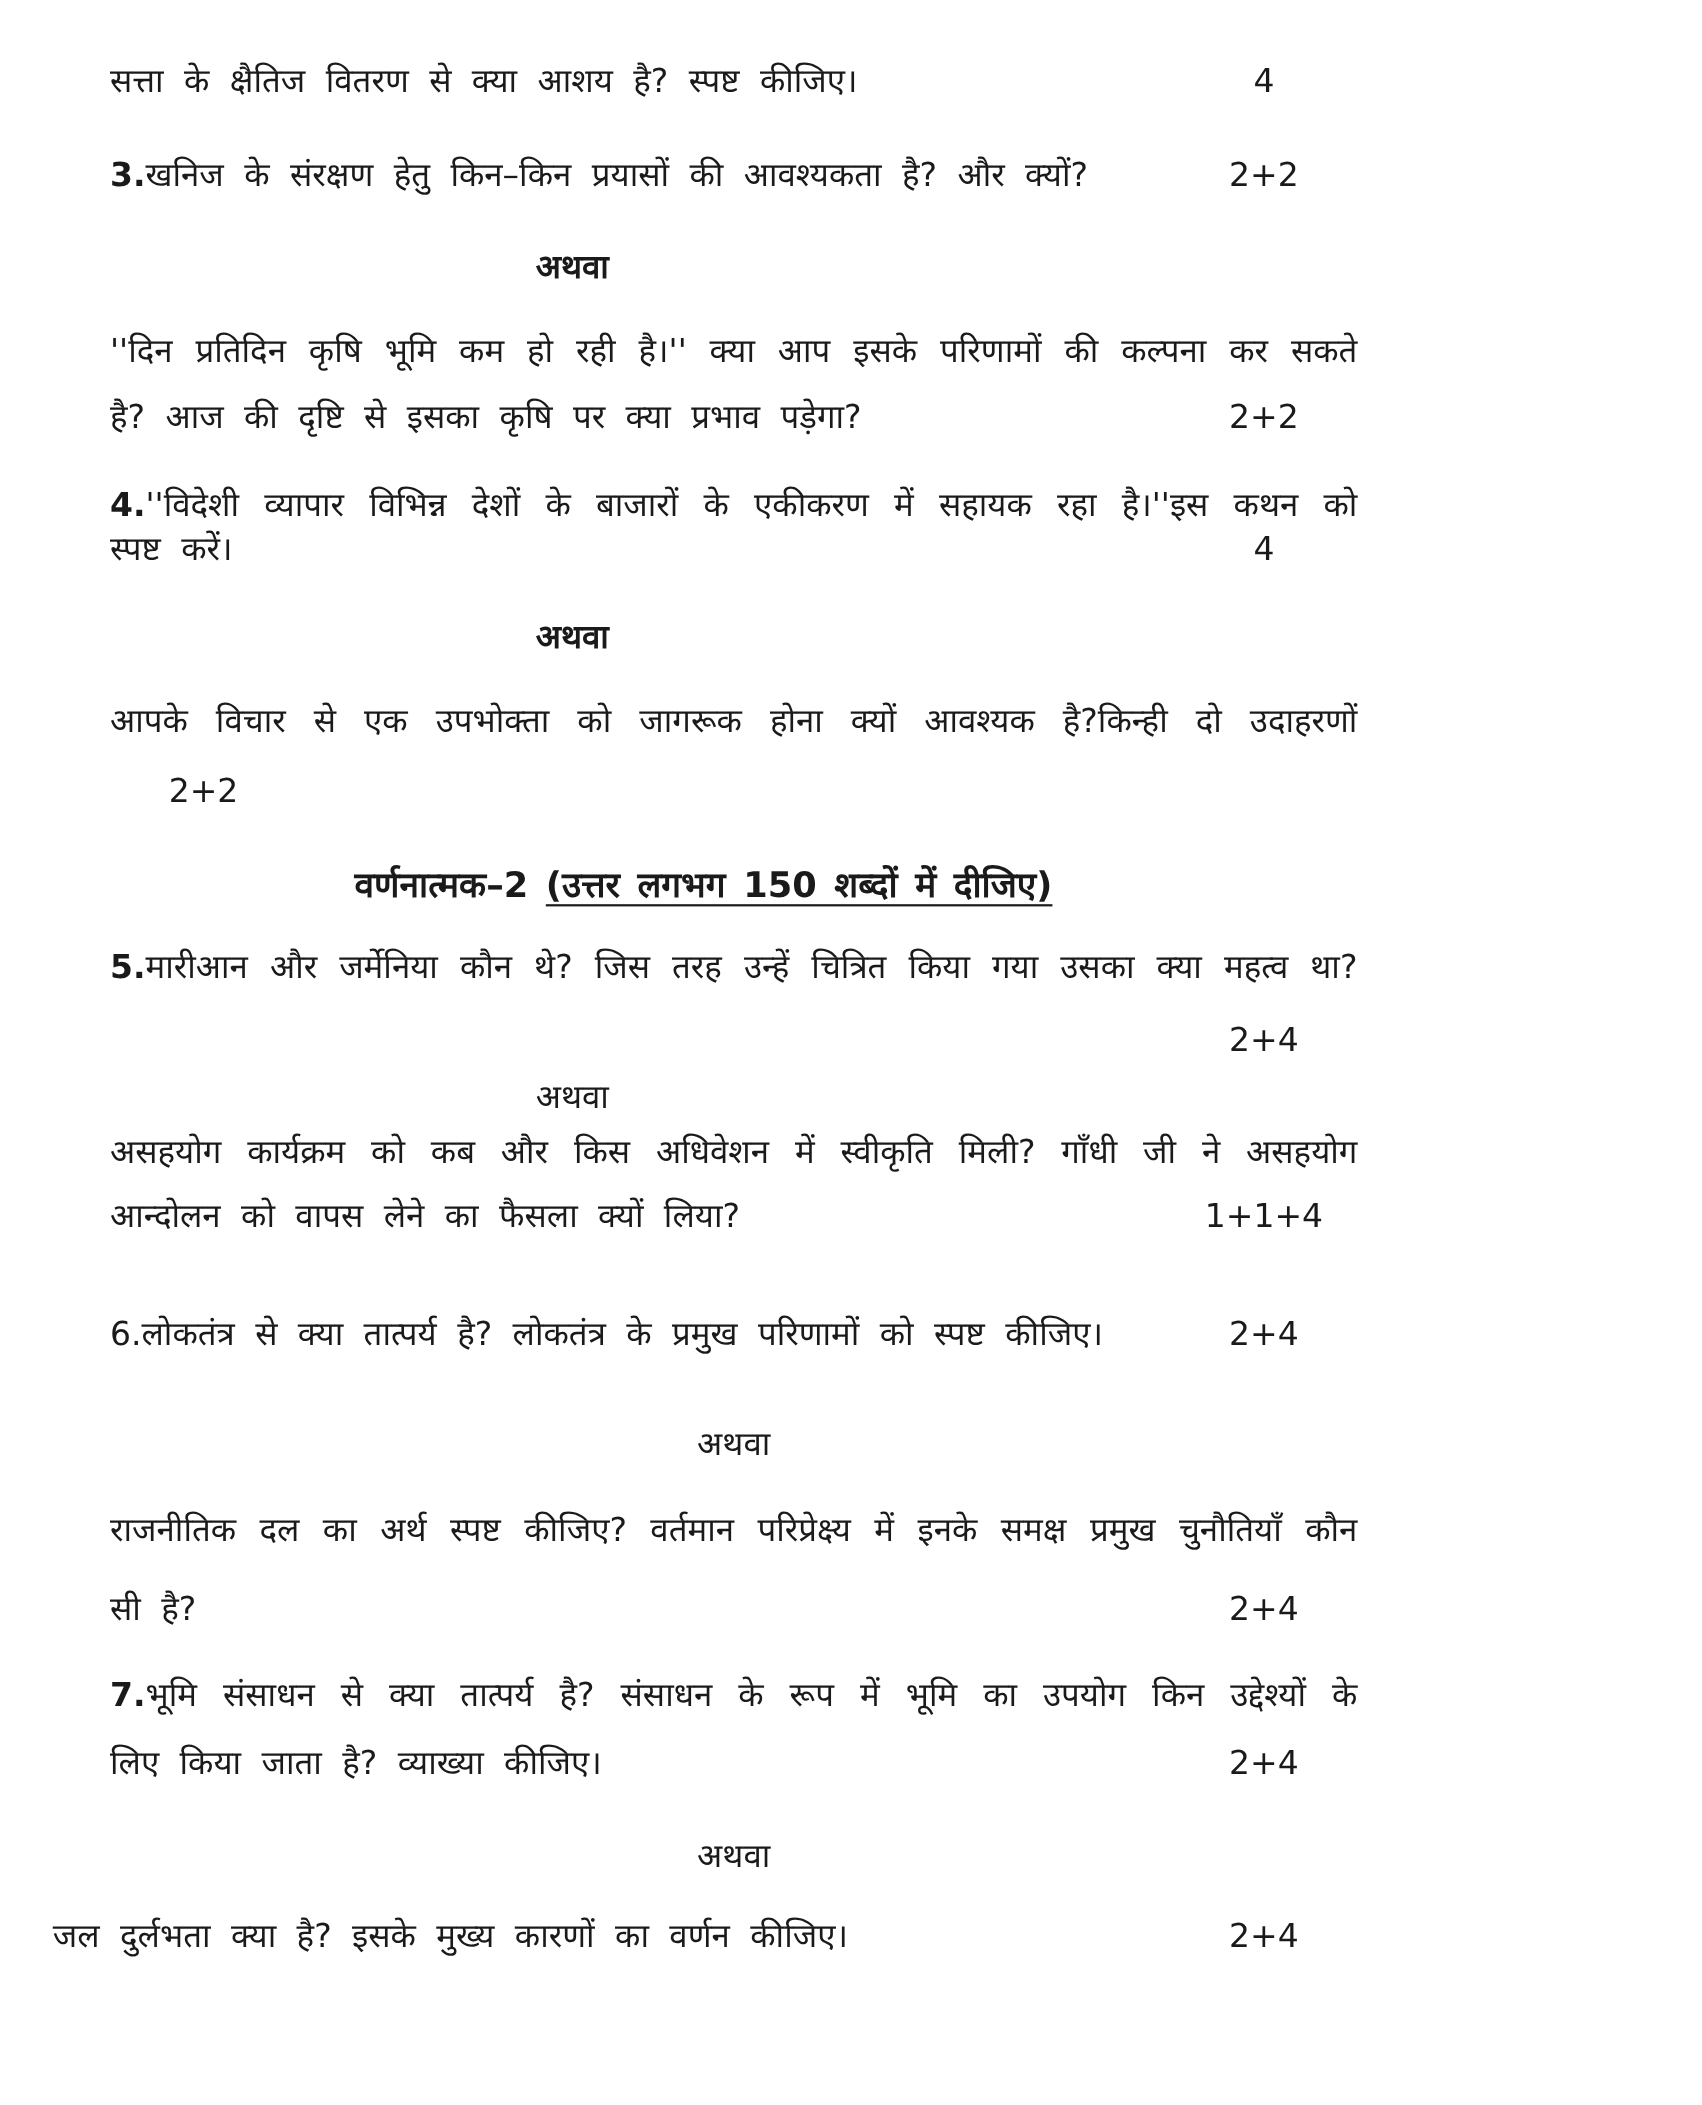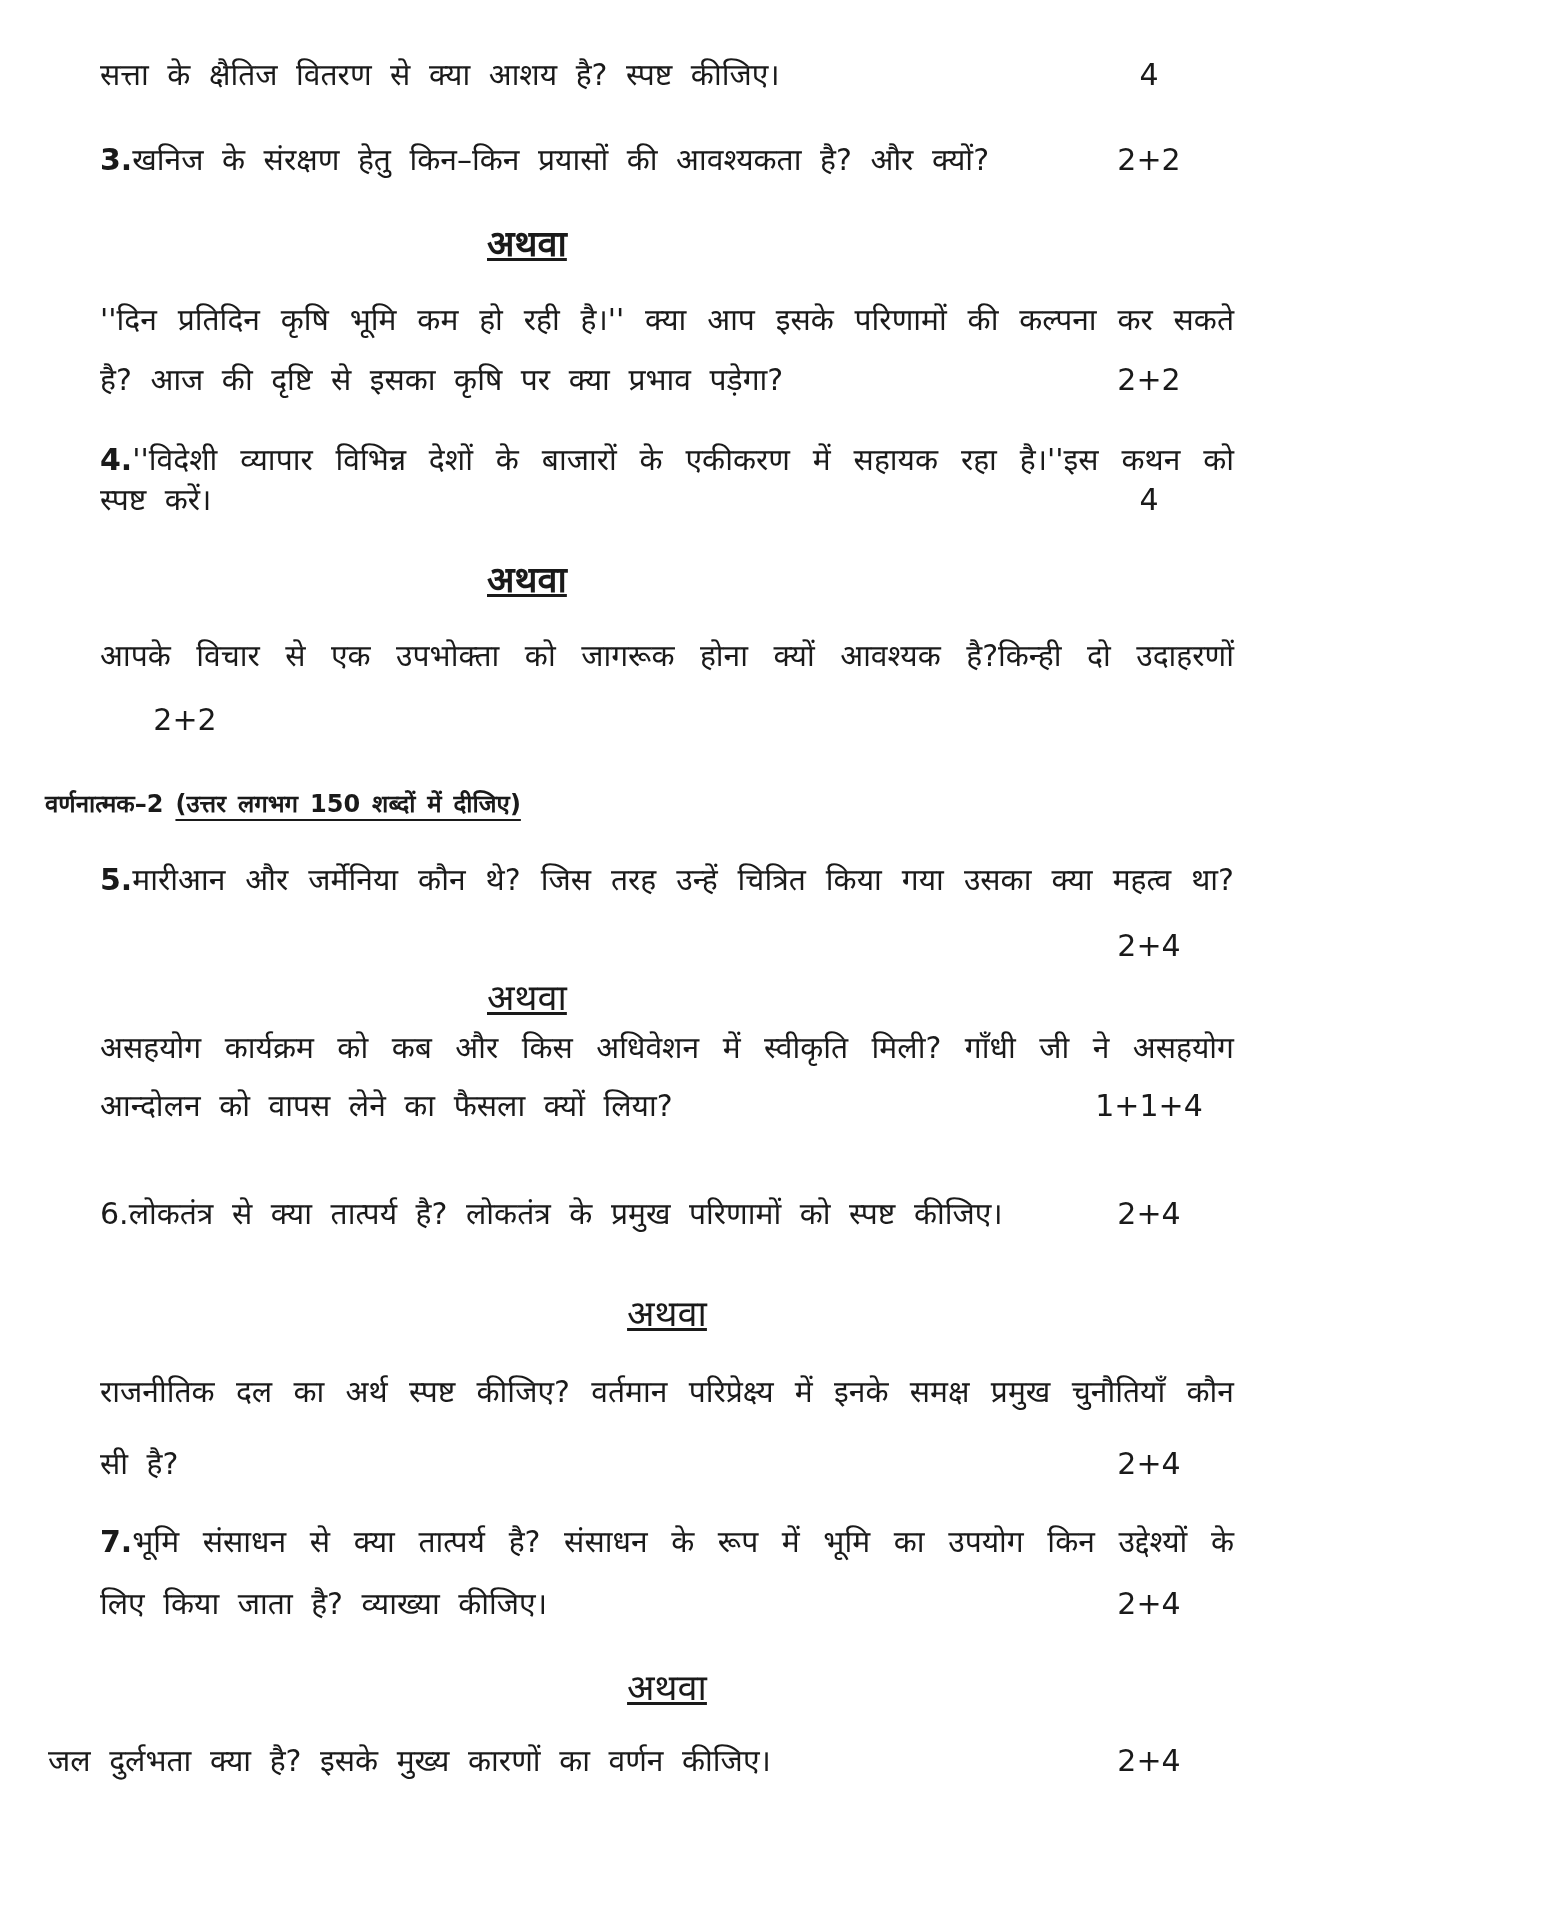--- a/index.html
+++ b/index.html
@@ -35,36 +35,35 @@
   .num { font-weight: 700; white-space: pre; }
   .num.plain { font-weight: 400; }
   .marks {
     flex: none;
     width: 170px;
     text-align: center;
     word-spacing: normal;
   }
   .marks-only { justify-content: flex-end; }
   .or-row {
-    font-size: 36px;
+    font-size: 30px;
     line-height: 40px;
     padding-left: 487px;
-    text-decoration: underline;
   }
   .or-row.bold { font-weight: 700; }
   .or-row.center {
     padding: 0 90px 0 100px;
     text-align: center;
   }
   .heading-row {
-    font-size: 24px;
+    font-size: 32px;
     line-height: 48px;
     font-weight: 700;
     padding: 0 90px 0 45px;
-    text-align: left;
+    text-align: center;
     word-spacing: 0.15em;
   }
   .heading-row .note {
     text-decoration: underline;
     text-underline-offset: 7px;
     text-decoration-thickness: 2px;
   }
   
   .b0  { margin-top: 55px; }
   .b1  { margin-top: 45px; }

